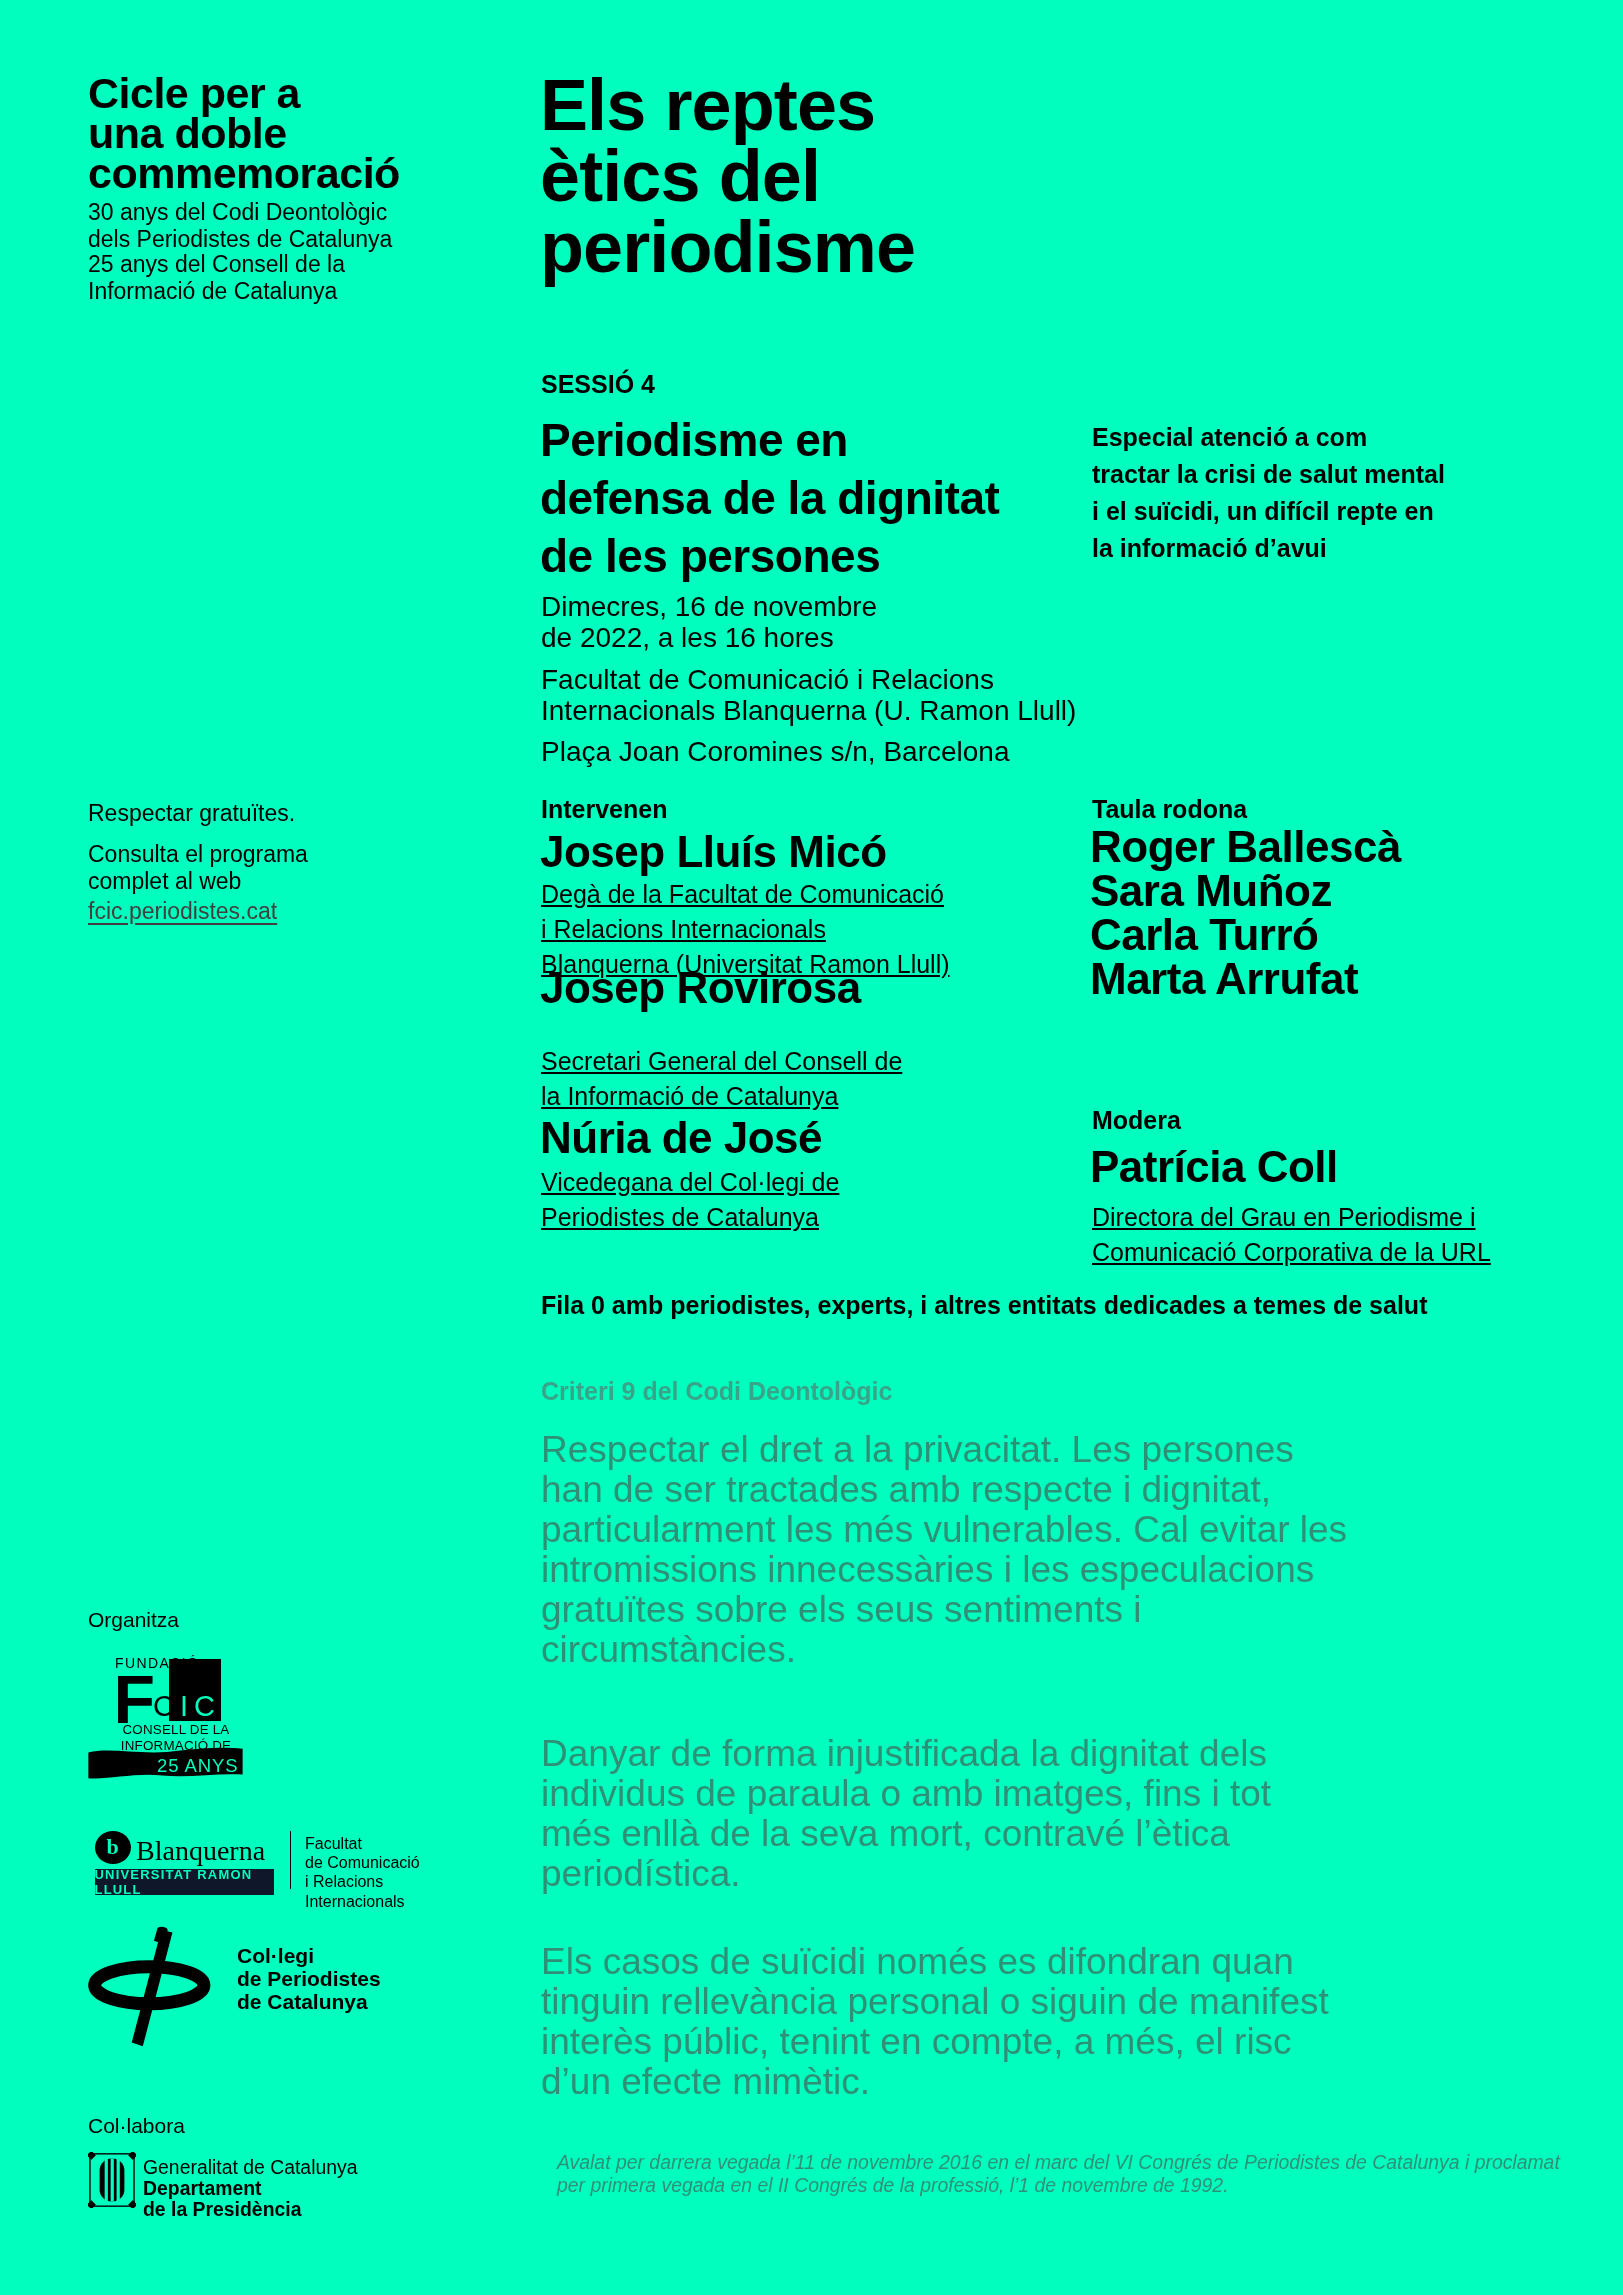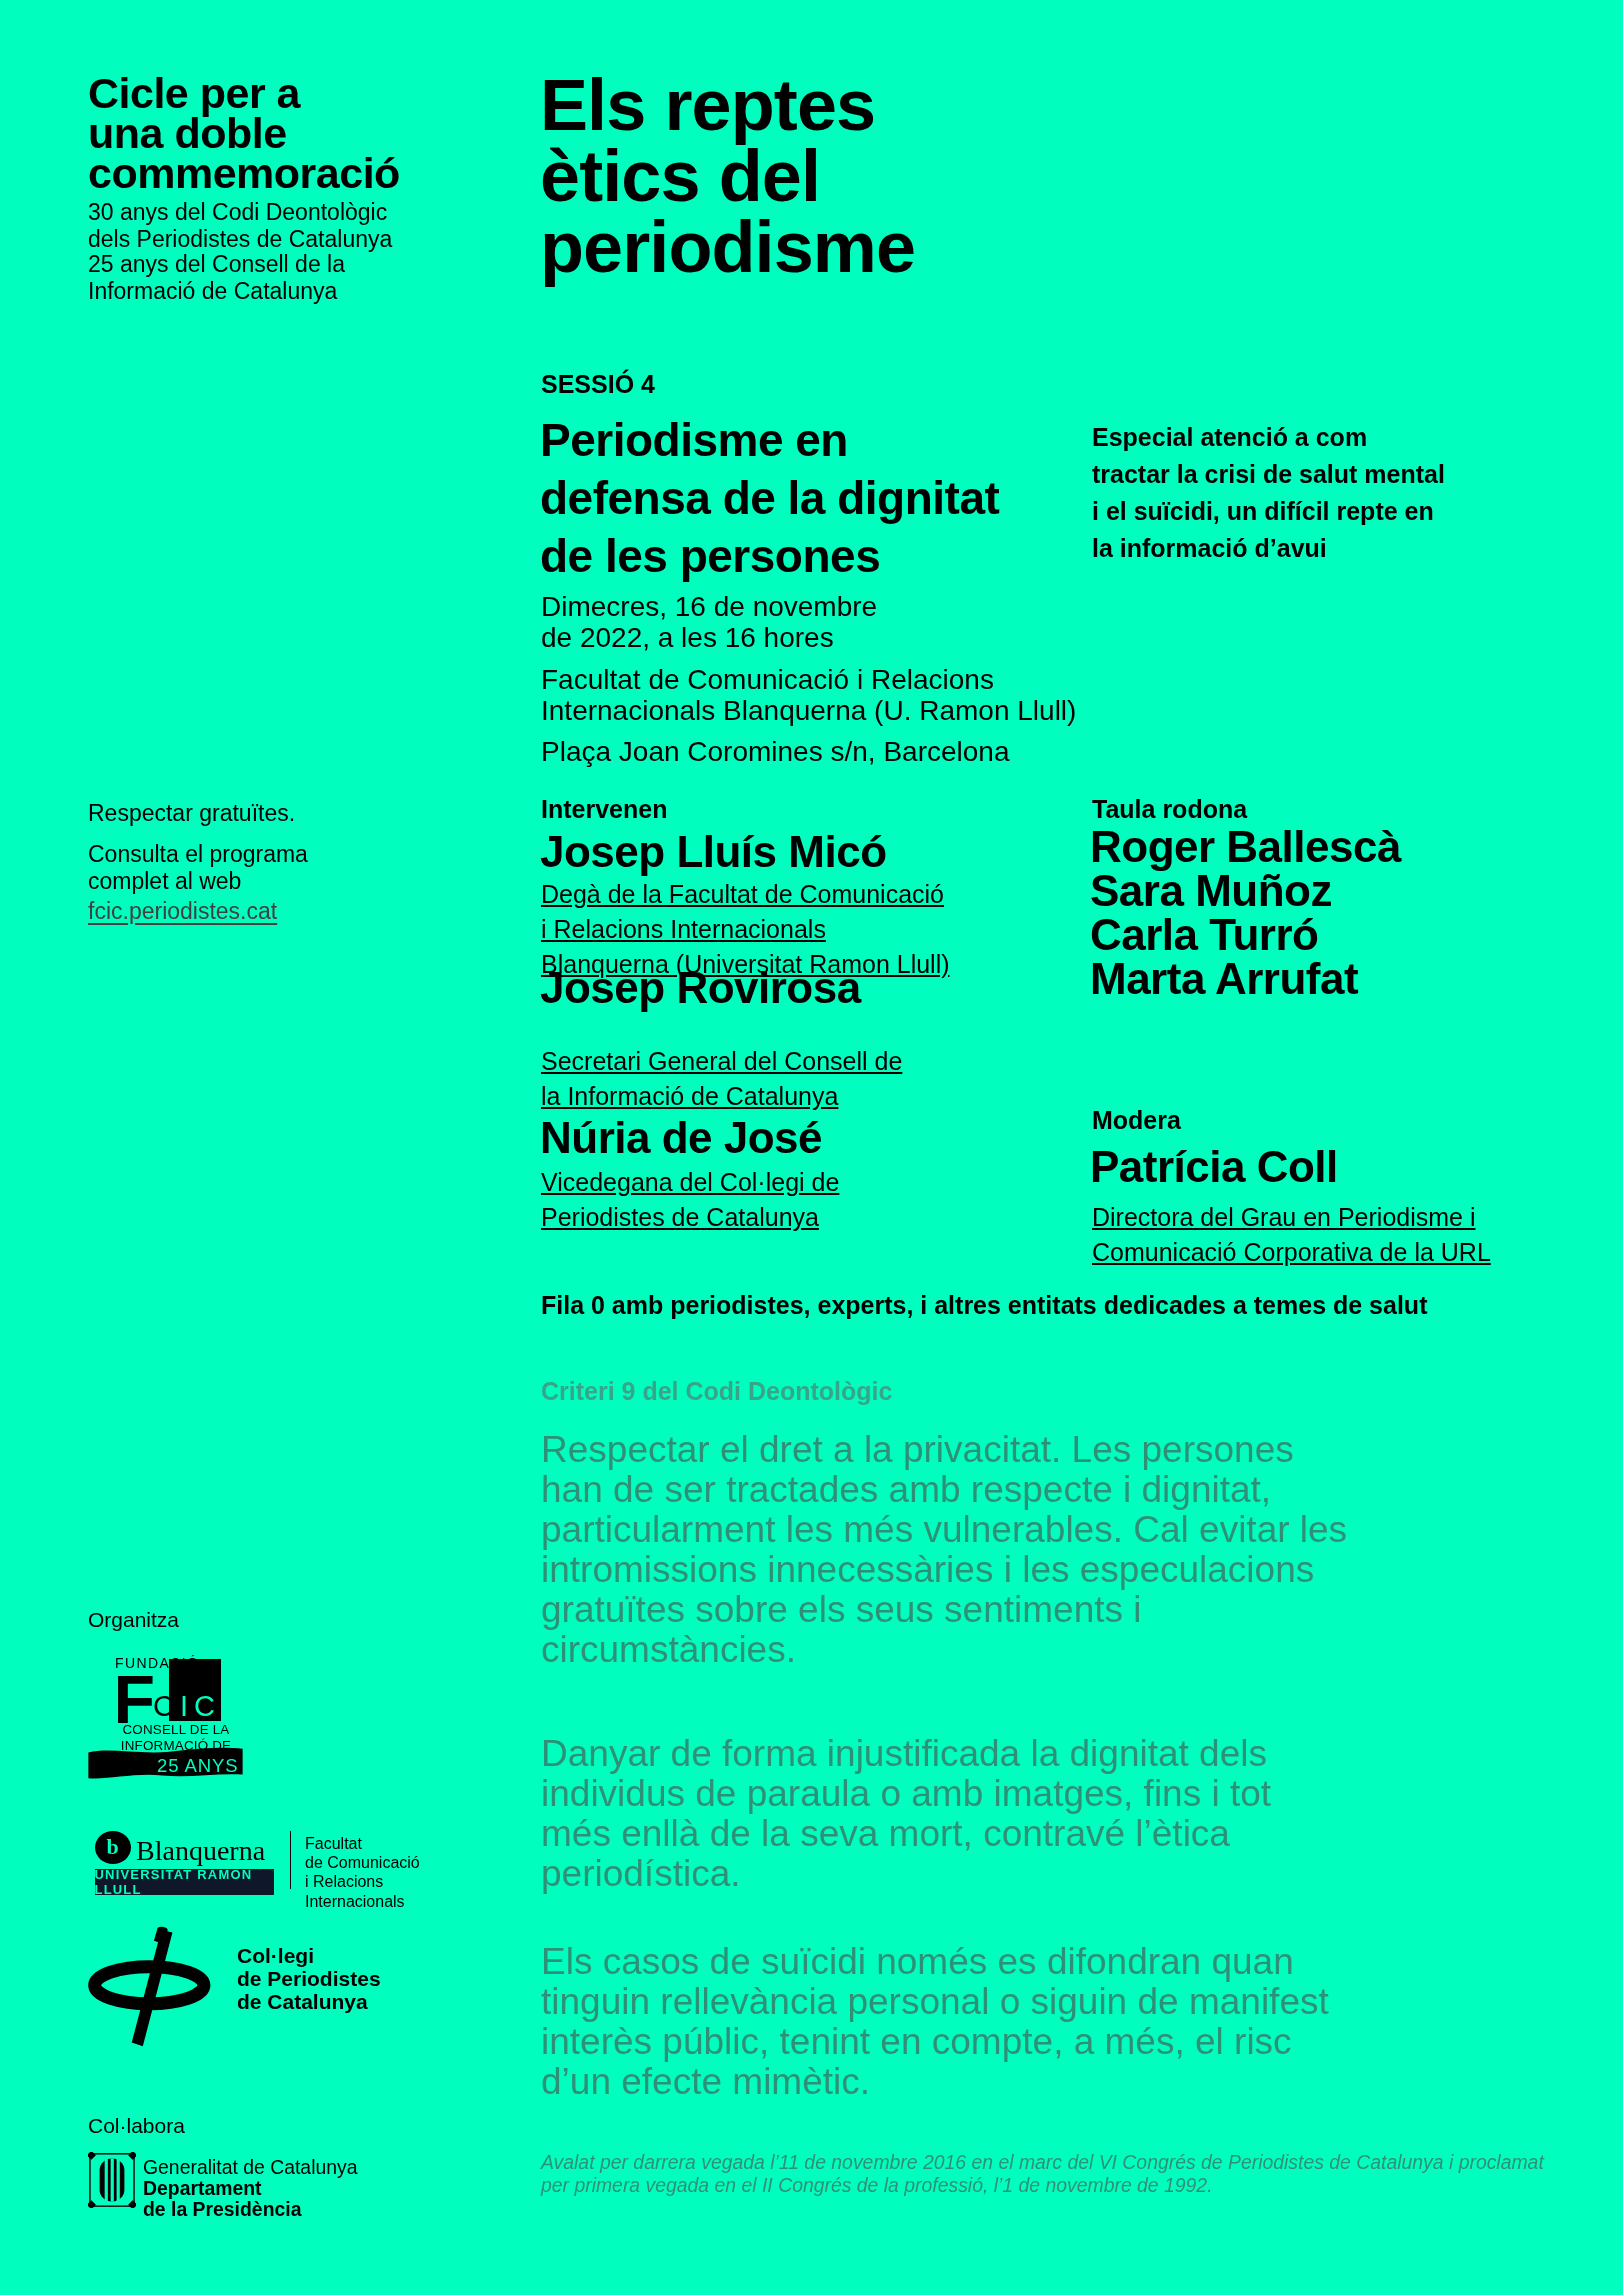--- a/index.html
+++ b/index.html
@@ -14,21 +14,21 @@
   .session-label{font-size:25px;}
   .session-title{font-size:46px;line-height:58px;letter-spacing:-0.5px;}
   .highlight{font-size:25px;line-height:37px;}
   .body-txt{font-size:28px;line-height:30.5px;}
   .label{font-size:25px;}
   .name{font-size:44px;letter-spacing:-0.5px;}
   .role{font-size:25px;line-height:35px;text-decoration:underline;}
   .fila{font-size:25px;}
   .criteri{font-size:25px;color:#38a489;}
   .para{font-size:37px;line-height:40px;color:#2e9177;}
-  .footnote{font-size:19.4px;line-height:23px;font-style:italic;color:#2e9177;}
+  .footnote{font-size:19.4px;line-height:23px;font-style:italic;color:#2e9177;margin-left:16px;}
   .weblink{font-size:23px;color:#404040;text-decoration:underline;text-underline-offset:4.2px;}
   .serif{font-family:"Liberation Serif",serif;}
   .fcic-fundacio{font-size:14px;letter-spacing:1.4px;}
   .fcic-f{font-size:68px;line-height:1;font-weight:600;}
   .fcic-c{font-size:29px;line-height:1;}
   .fcic-consell{font-size:13.4px;line-height:15.7px;text-align:center;letter-spacing:0.2px;}
   .fcic-anys{font-size:18.5px;letter-spacing:0.9px;color:#00ffbe;}
   .blq-name{font-size:28px;}
   .blq-b{font-size:22px;font-weight:700;color:#00ffbe;}
   .blq-bar{font-size:13px;letter-spacing:1.2px;font-weight:700;color:#00ffbe;}

